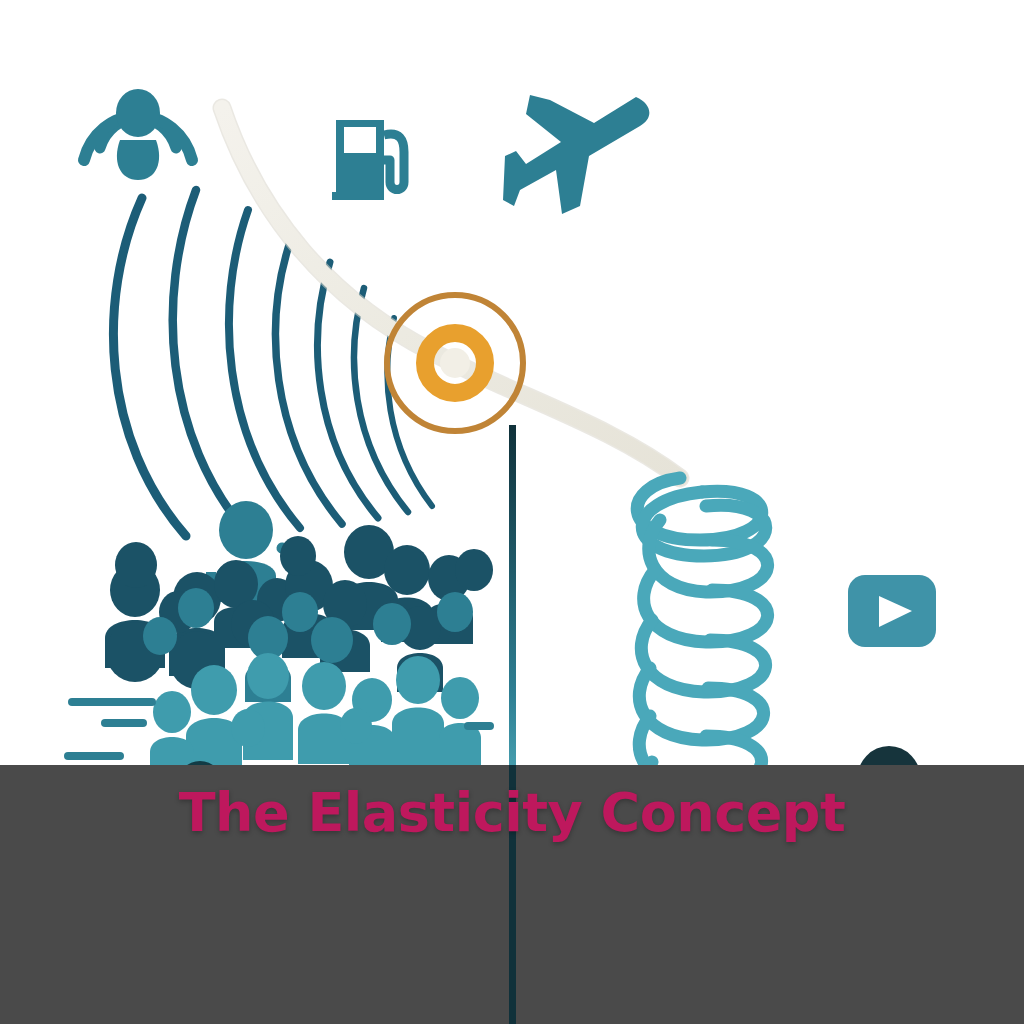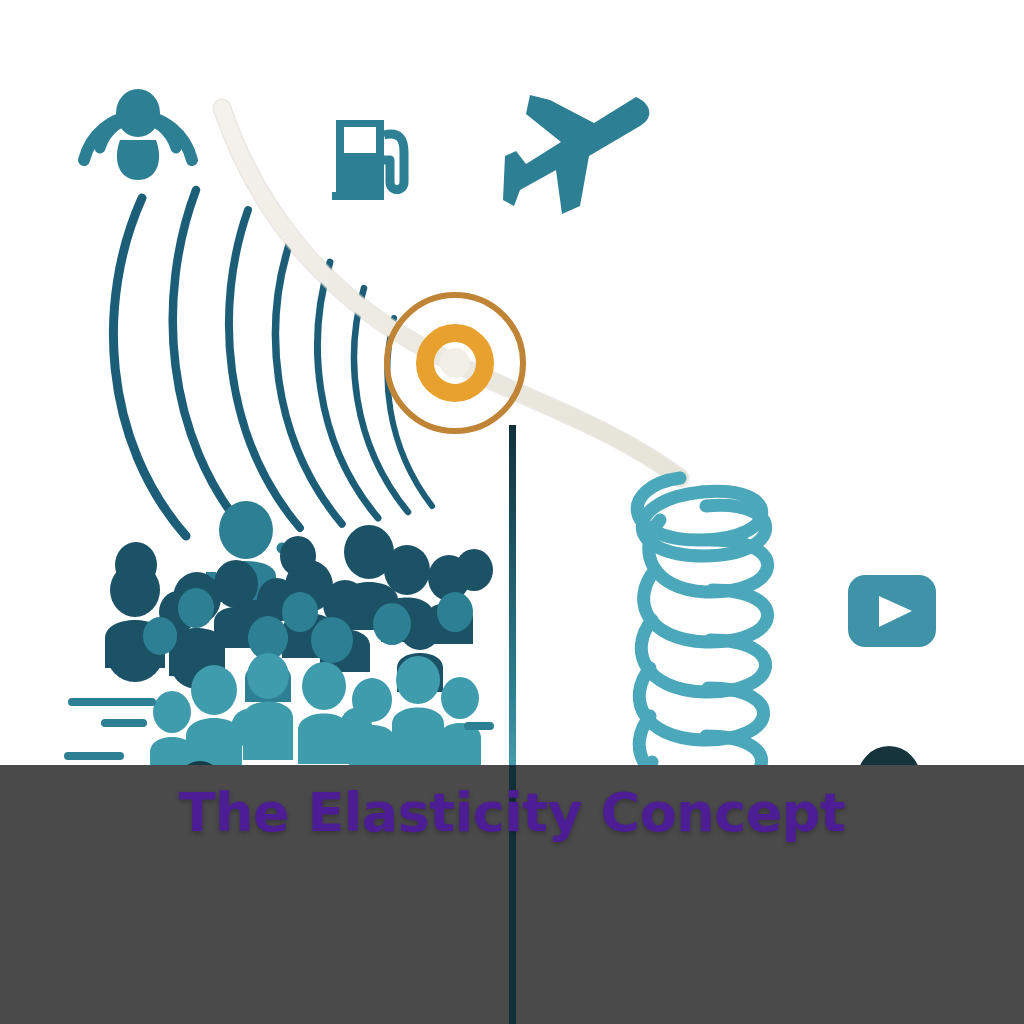--- a/index.html
+++ b/index.html
@@ -29,21 +29,21 @@
     height: 259px;
     background: #4a4a4a;
     pointer-events: none;
   }
   #title-text {
     position: absolute;
     left: 0;
     top: 782px;
     width: 1024px;
     text-align: center;
-    color: #4c1d95;
+    color: #be185d;
     font-family: "DejaVu Sans", sans-serif;
     font-weight: bold;
     font-size: 54px;
     letter-spacing: -0.5px;
     line-height: 1.15;
     text-shadow: 0 2px 5px rgba(0,0,0,0.28);
     white-space: nowrap;
   }
   #overlay-line {
     position: absolute;

